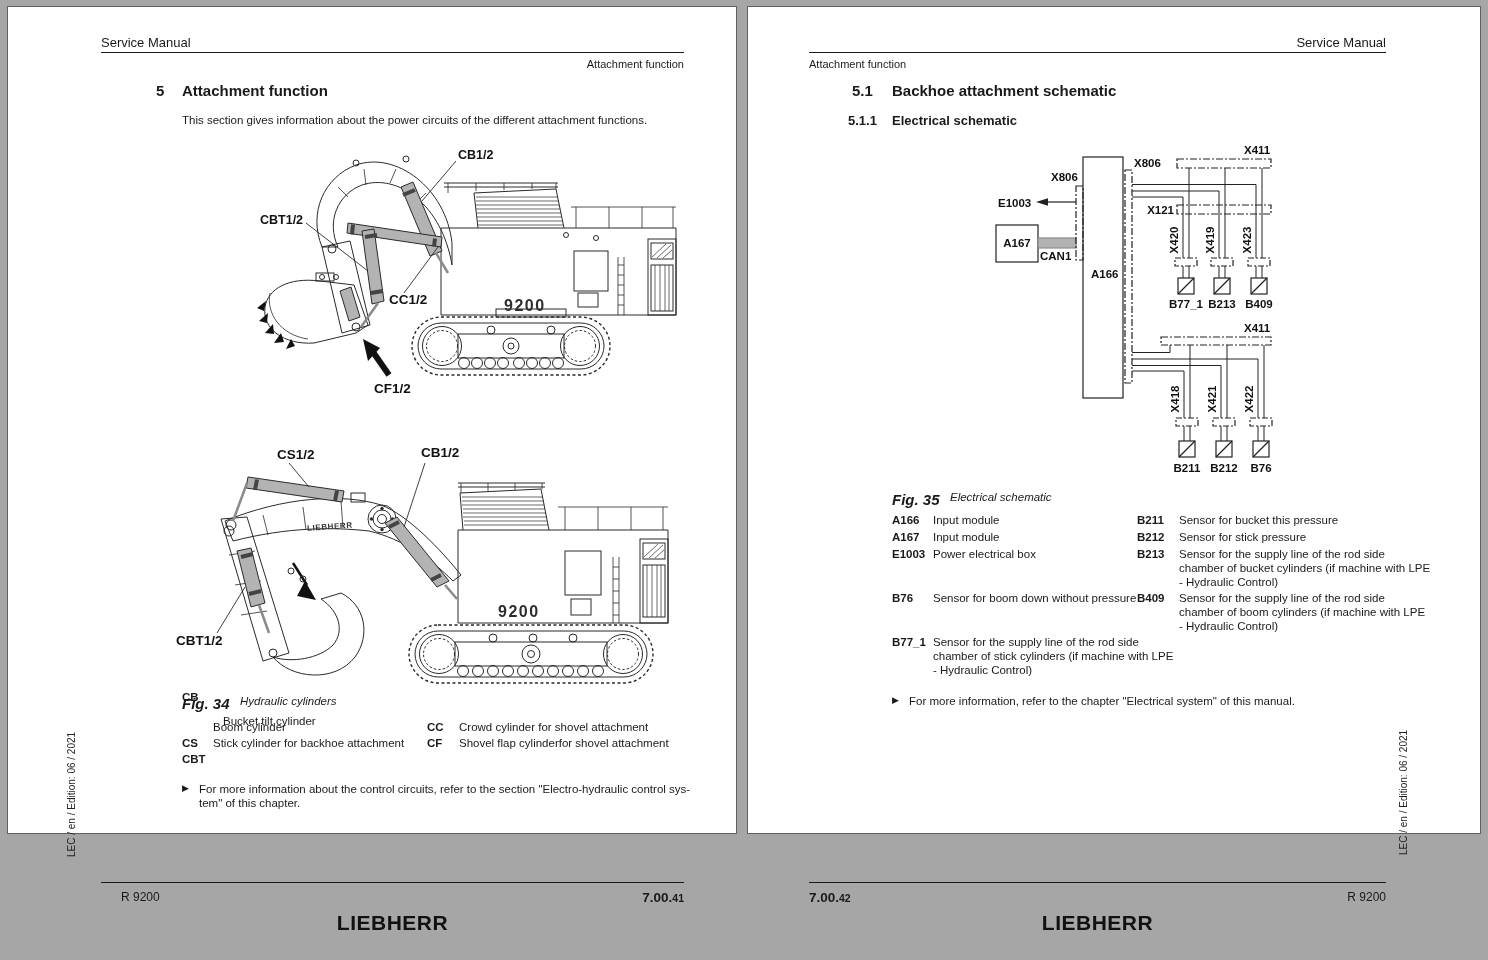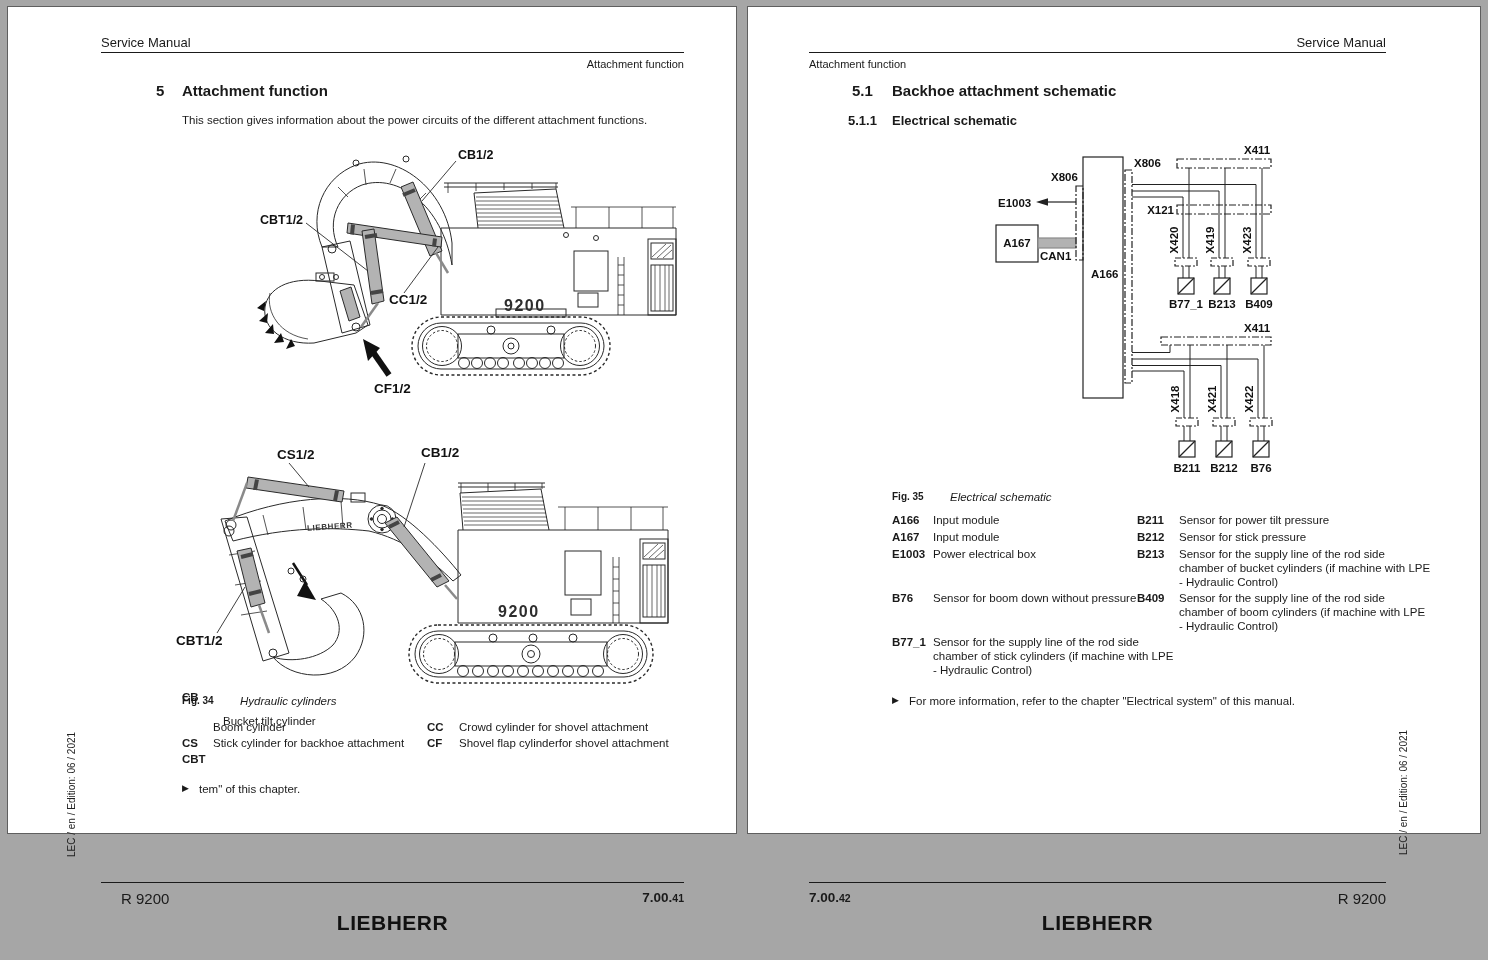--- a/index.html
+++ b/index.html
@@ -9,30 +9,30 @@
           border:1px solid #5f5f5f; }
   #page-left  { left:7px;   width:730px; }
   #page-right { left:747px; width:734px; }
   .abs { position:absolute; }
   .hdr-title { font-size:13px; }
   .hdr-rule  { border-top:1.6px solid #1a1a1a; height:0; }
   .hdr-sec   { font-size:11px; }
   .h1-num, .h1-txt { font-size:15px; font-weight:bold; }
   .h2-num, .h2-txt { font-size:13px; font-weight:bold; }
   .body-txt { font-size:11.5px; line-height:13.5px; }
-  .figcap-label { font-size:10px; font-weight:bold; }
+  .figcap-label { font-size:15px; font-weight:bold; font-style:italic; }
   .figcap-text  { font-size:11.5px; font-style:italic; }
   .leg-term { font-size:11.5px; font-weight:bold; }
   .leg-desc { font-size:11.5px; line-height:13.8px; }
   .note-bullet { font-size:9px; position:absolute; top:1px; left:0; }
   .note-text { font-size:11.5px; line-height:14px; }
   .vtext { writing-mode:vertical-rl; transform:rotate(180deg);
            font-size:10px; color:#222; white-space:nowrap; }
   .ftr-rule { border-top:1.4px solid #1a1a1a; height:0; }
-  .ftr-model { font-size:15px;padding-left:20px; }
+  .ftr-model { font-size:12px;padding-left:20px; }
   .ftr-page-major { font-size:13.5px; font-weight:bold; }
   .ftr-page-minor { font-size:10.5px; font-weight:bold; }
   .logo { font-size:21px; font-weight:800; letter-spacing:0.5px; color:#111;
           text-align:center; transform:scaleY(0.92); }
   svg text { font-family:"Liberation Sans", sans-serif; }
   .dlabel { font-size:12.5px; font-weight:bold; fill:#111; }
   .slabel { font-size:11.5px; font-weight:bold; fill:#111; }
   .machine-model { font-size:16px; font-weight:bold; fill:#2d2d2d; letter-spacing:1.5px; }
   .brand-txt { font-size:8px; font-weight:bold; fill:#333; letter-spacing:0.6px; }
 </style>
@@ -245,20 +245,21 @@
     <span class="abs leg-desc" style="left:451px; top:730px;">Shovel flap cylinderfor shovel attachment</span>
   </div>
   <div>
     <span class="abs leg-term" style="left:174px; top:746px;">CBT</span>
     <span class="abs leg-desc" style="left:205px; top:708px;margin-left:10px;">Bucket tilt cylinder</span>
   </div>
 
   <div class="abs" style="left:174px; top:775px; width:512px;">
     <span class="note-bullet">▶</span>
     <div class="note-text" style="margin-left:17px;">
+      <div>For more information about the control circuits, refer to the section "Electro-hydraulic control sys-</div>
       <div>tem" of this chapter.</div>
     </div>
   </div>
 
   <div class="abs vtext" style="left:58px; top:710px; height:140px;">LEC / en / Edition: 06 / 2021</div>
 
   <div class="abs ftr-rule" style="left:93px; top:875px; width:583px;"></div>
   <div class="abs ftr-model" style="left:93px; top:883px;">R 9200</div>
   <div class="abs" style="left:93px; top:881px; width:583px; text-align:right;">
     <span class="ftr-page-major">7.00.</span><span class="ftr-page-minor">41</span>
@@ -378,21 +379,21 @@
     <span class="abs leg-term" style="left:144px; top:541px;">E1003</span>
     <span class="abs leg-desc" style="left:185px; top:541px;">Power electrical box</span>
     <span class="abs leg-term" style="left:144px; top:585px;">B76</span>
     <span class="abs leg-desc" style="left:185px; top:585px;">Sensor for boom down without pressure</span>
     <span class="abs leg-term" style="left:144px; top:629px;">B77_1</span>
     <span class="abs leg-desc" style="left:185px; top:629px; width:246px;">Sensor for the supply line of the rod side chamber of stick cylinders (if machine with LPE - Hydraulic Control)</span>
   </div>
 
   <div>
     <span class="abs leg-term" style="left:389px; top:507px;">B211</span>
-    <span class="abs leg-desc" style="left:431px; top:507px;">Sensor for power tilt pressure</span>
+    <span class="abs leg-desc" style="left:431px; top:507px;">Sensor for bucket this pressure</span>
     <span class="abs leg-term" style="left:389px; top:524px;">B212</span>
     <span class="abs leg-desc" style="left:431px; top:524px;">Sensor for stick pressure</span>
     <span class="abs leg-term" style="left:389px; top:541px;">B213</span>
     <span class="abs leg-desc" style="left:431px; top:541px; width:252px;">Sensor for the supply line of the rod side chamber of bucket cylinders (if machine with LPE - Hydraulic Control)</span>
     <span class="abs leg-term" style="left:389px; top:585px;">B409</span>
     <span class="abs leg-desc" style="left:431px; top:585px; width:252px;">Sensor for the supply line of the rod side chamber of boom cylinders (if machine with LPE - Hydraulic Control)</span>
   </div>
 
   <div class="abs" style="left:144px; top:687px; width:540px;">
     <span class="note-bullet">▶</span>

